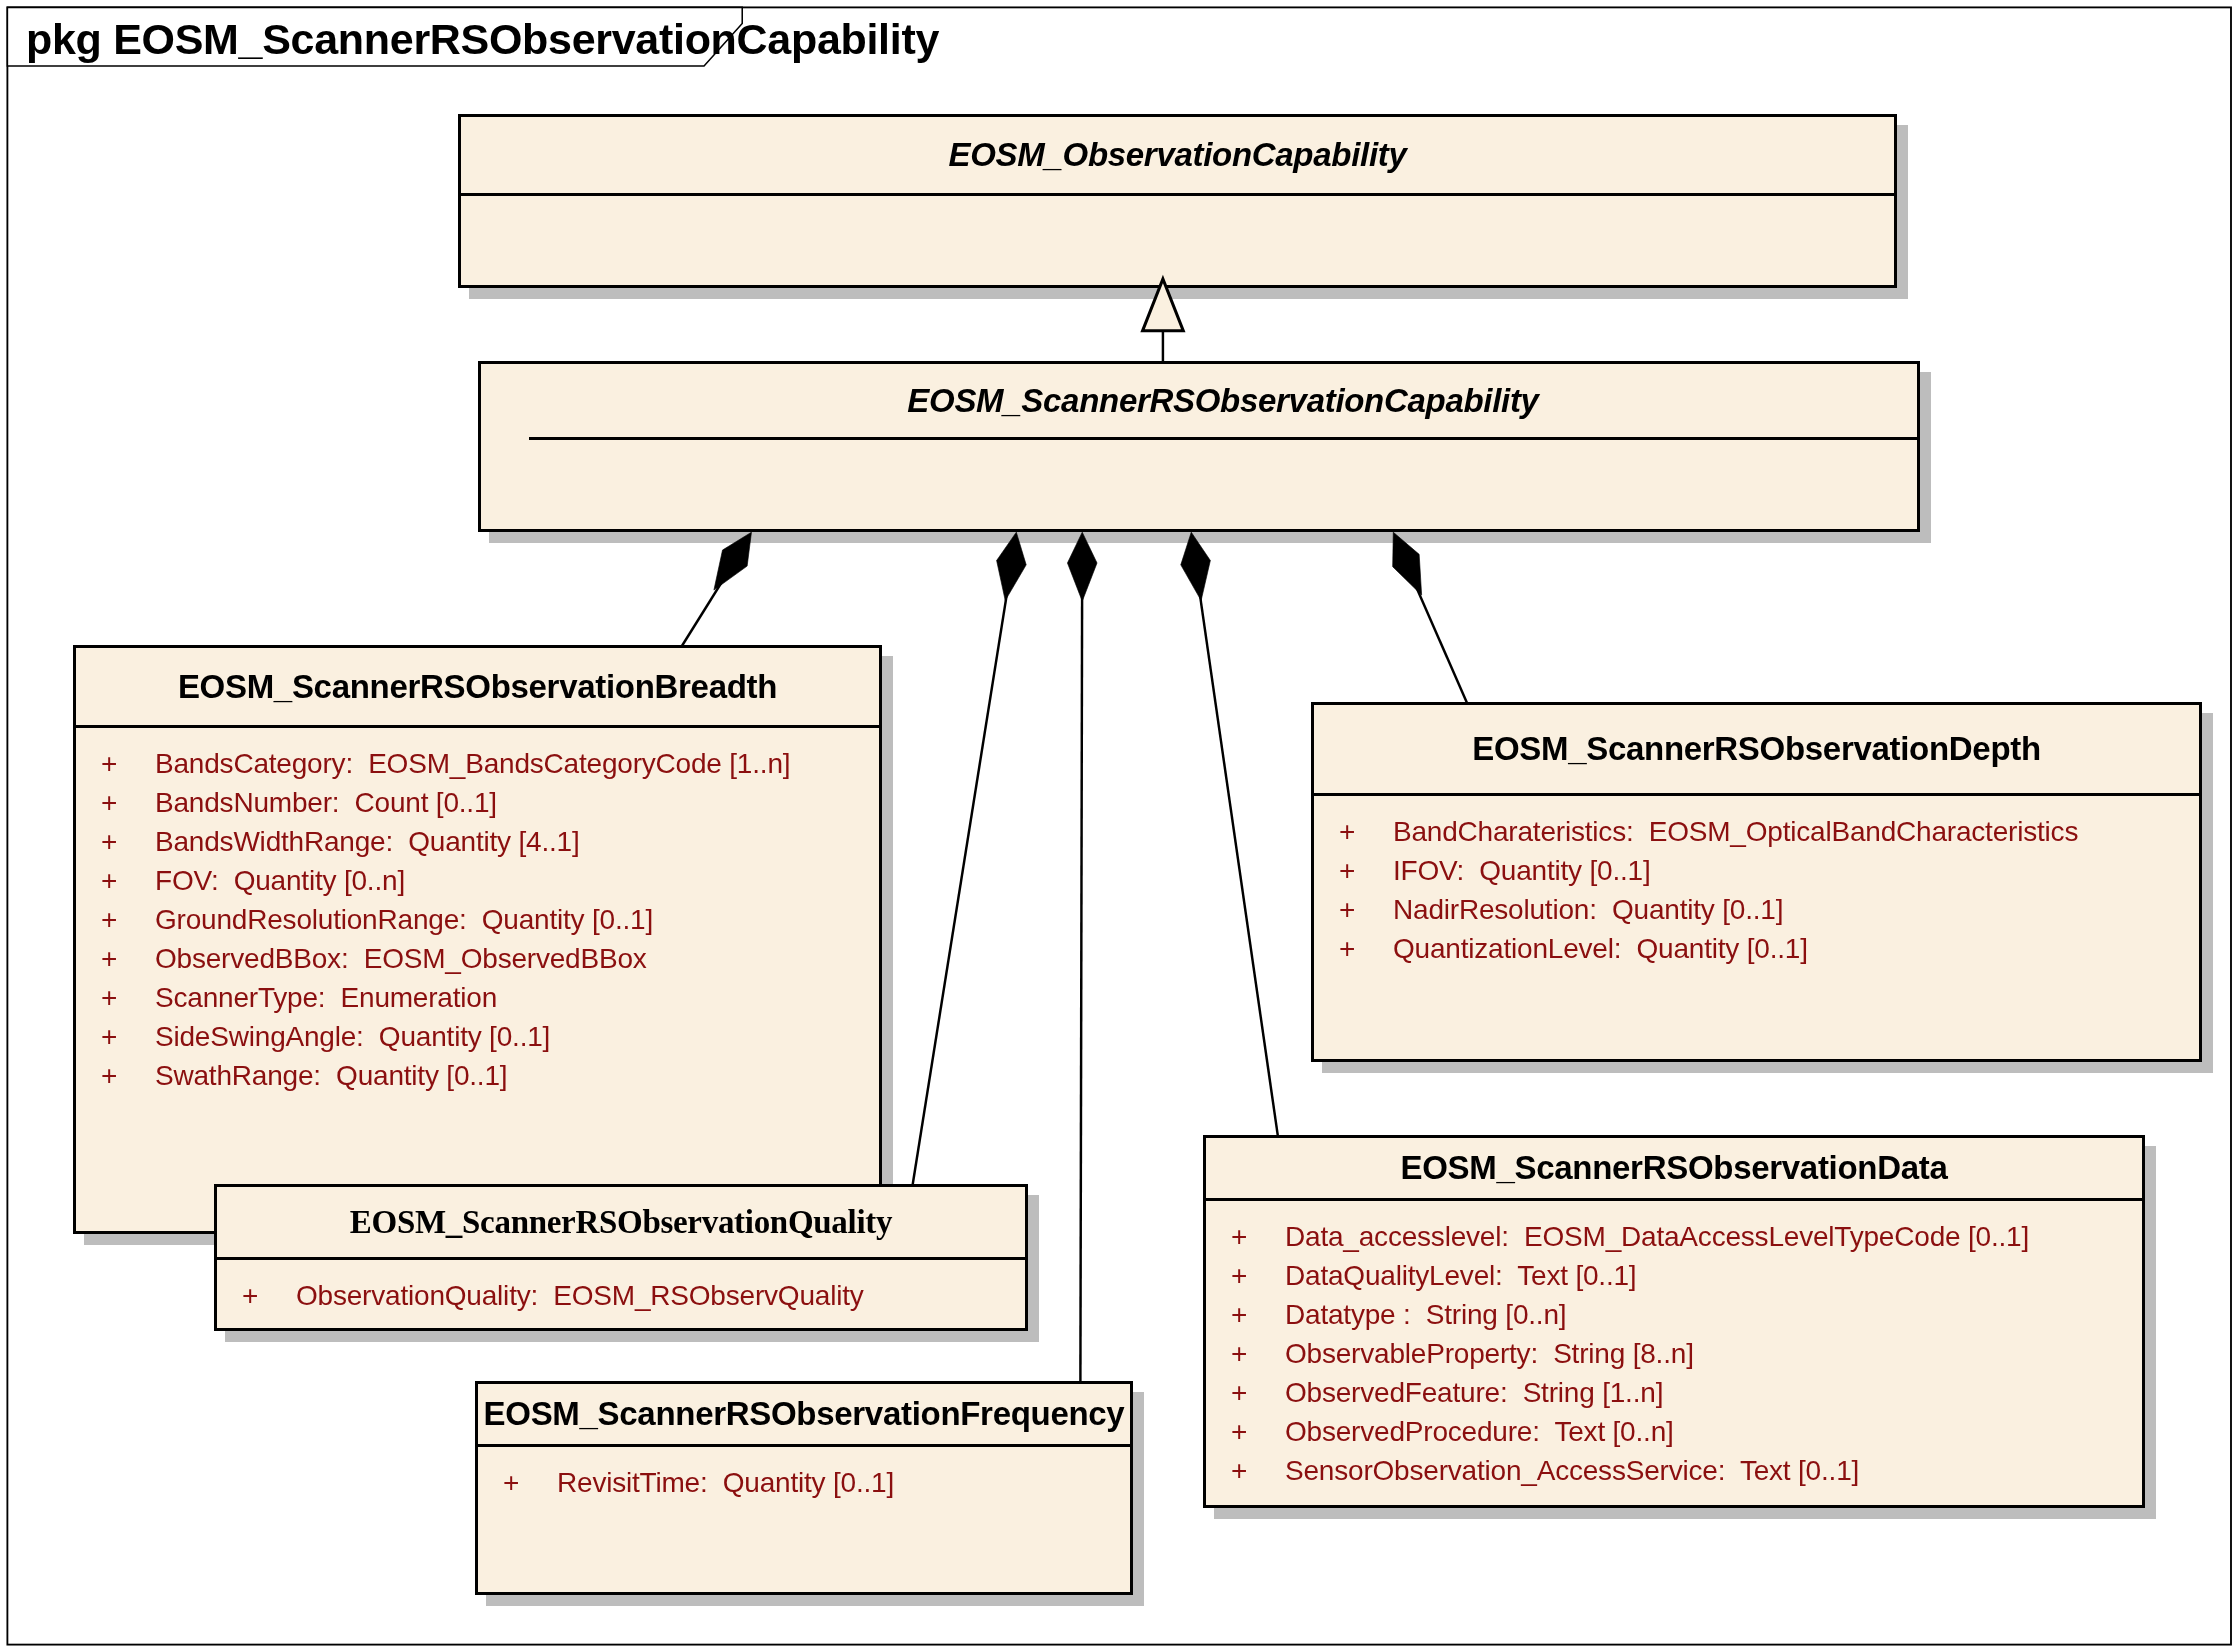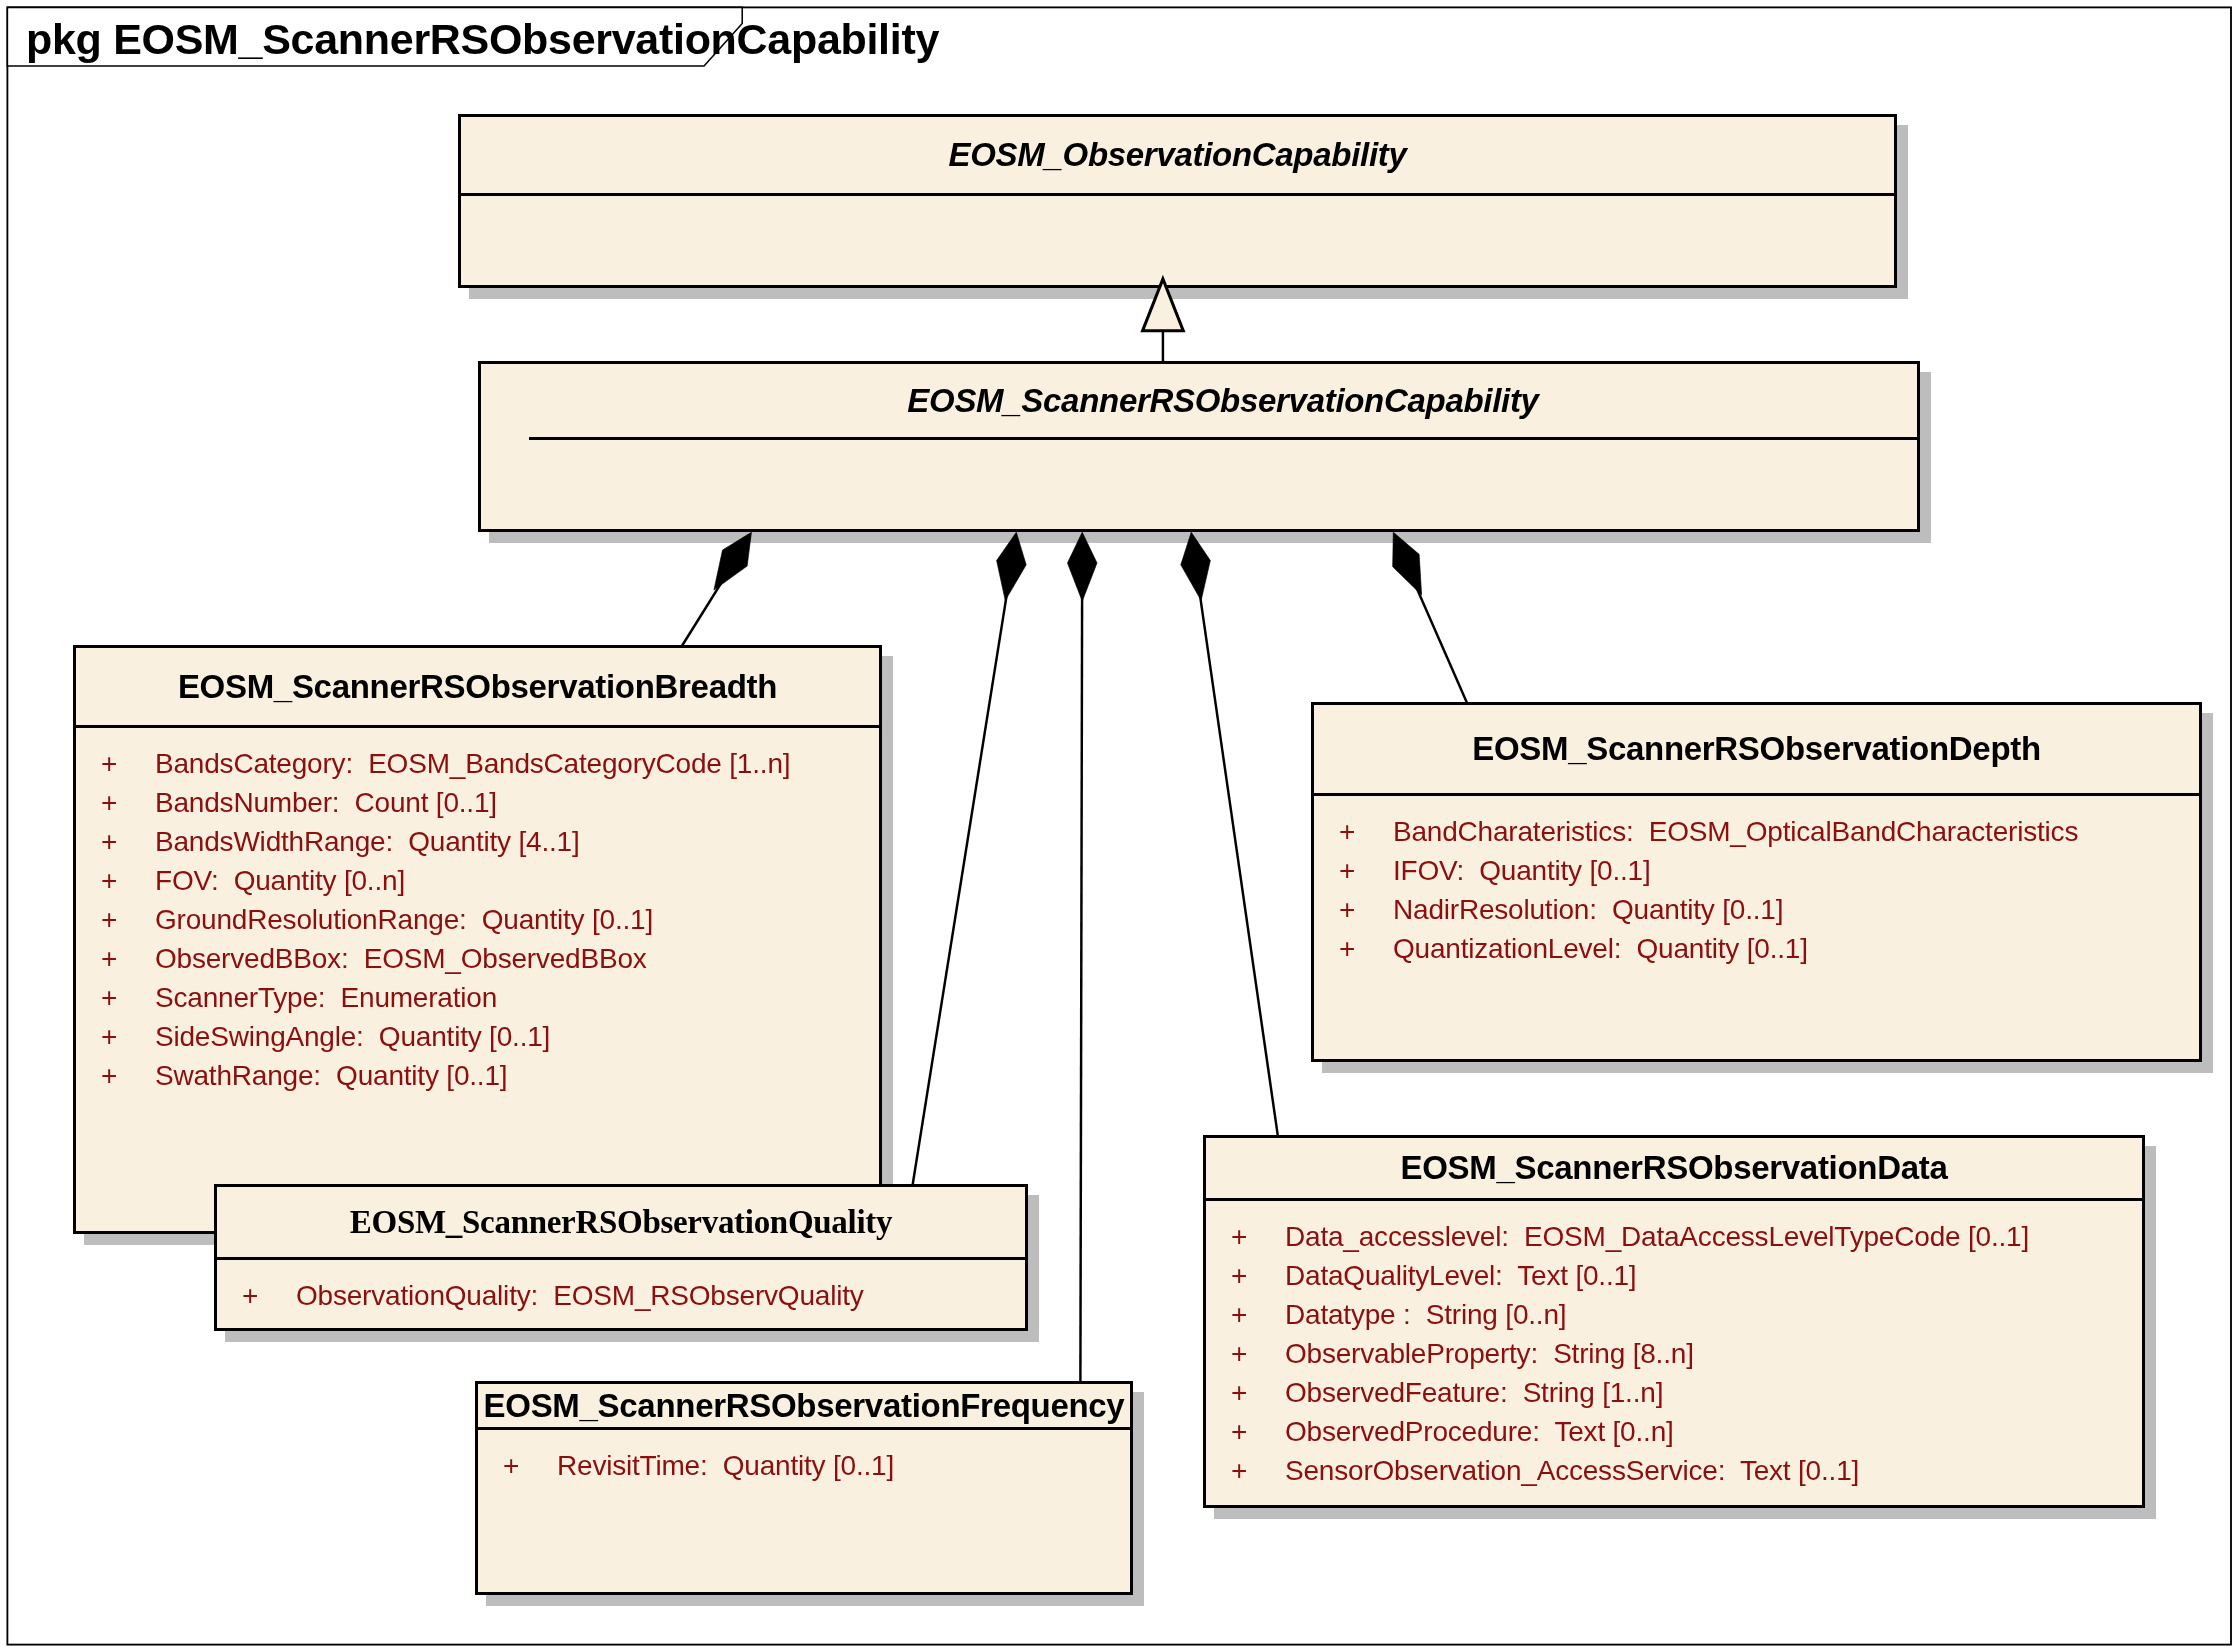--- a/index.html
+++ b/index.html
@@ -93,21 +93,21 @@
 </div>
 
 <div class="uml-class" style="left:214px;top:1184px;width:814px;height:147px;">
   <div class="cname" style="height:73px;font-family:Liberation Serif, serif;">EOSM_ScannerRSObservationQuality</div>
   <div class="attrs">
       <div class="attr-row"><span class="vis">+</span><span class="atext">ObservationQuality:  EOSM_RSObservQuality</span></div>
     </div>
 </div>
 
 <div class="uml-class" style="left:475px;top:1381px;width:658px;height:214px;">
-  <div class="cname" style="height:46px;">EOSM_ScannerRSObservationFrequency</div>
+  <div class="cname" style="height:63px;">EOSM_ScannerRSObservationFrequency</div>
   <div class="attrs">
       <div class="attr-row"><span class="vis">+</span><span class="atext">RevisitTime:  Quantity [0..1]</span></div>
     </div>
 </div>
 
 <div class="uml-class" style="left:1203px;top:1135px;width:942px;height:373px;">
   <div class="cname" style="height:63px;">EOSM_ScannerRSObservationData</div>
   <div class="attrs">
       <div class="attr-row"><span class="vis">+</span><span class="atext">Data_accesslevel:  EOSM_DataAccessLevelTypeCode [0..1]</span></div>
       <div class="attr-row"><span class="vis">+</span><span class="atext">DataQualityLevel:  Text [0..1]</span></div>

